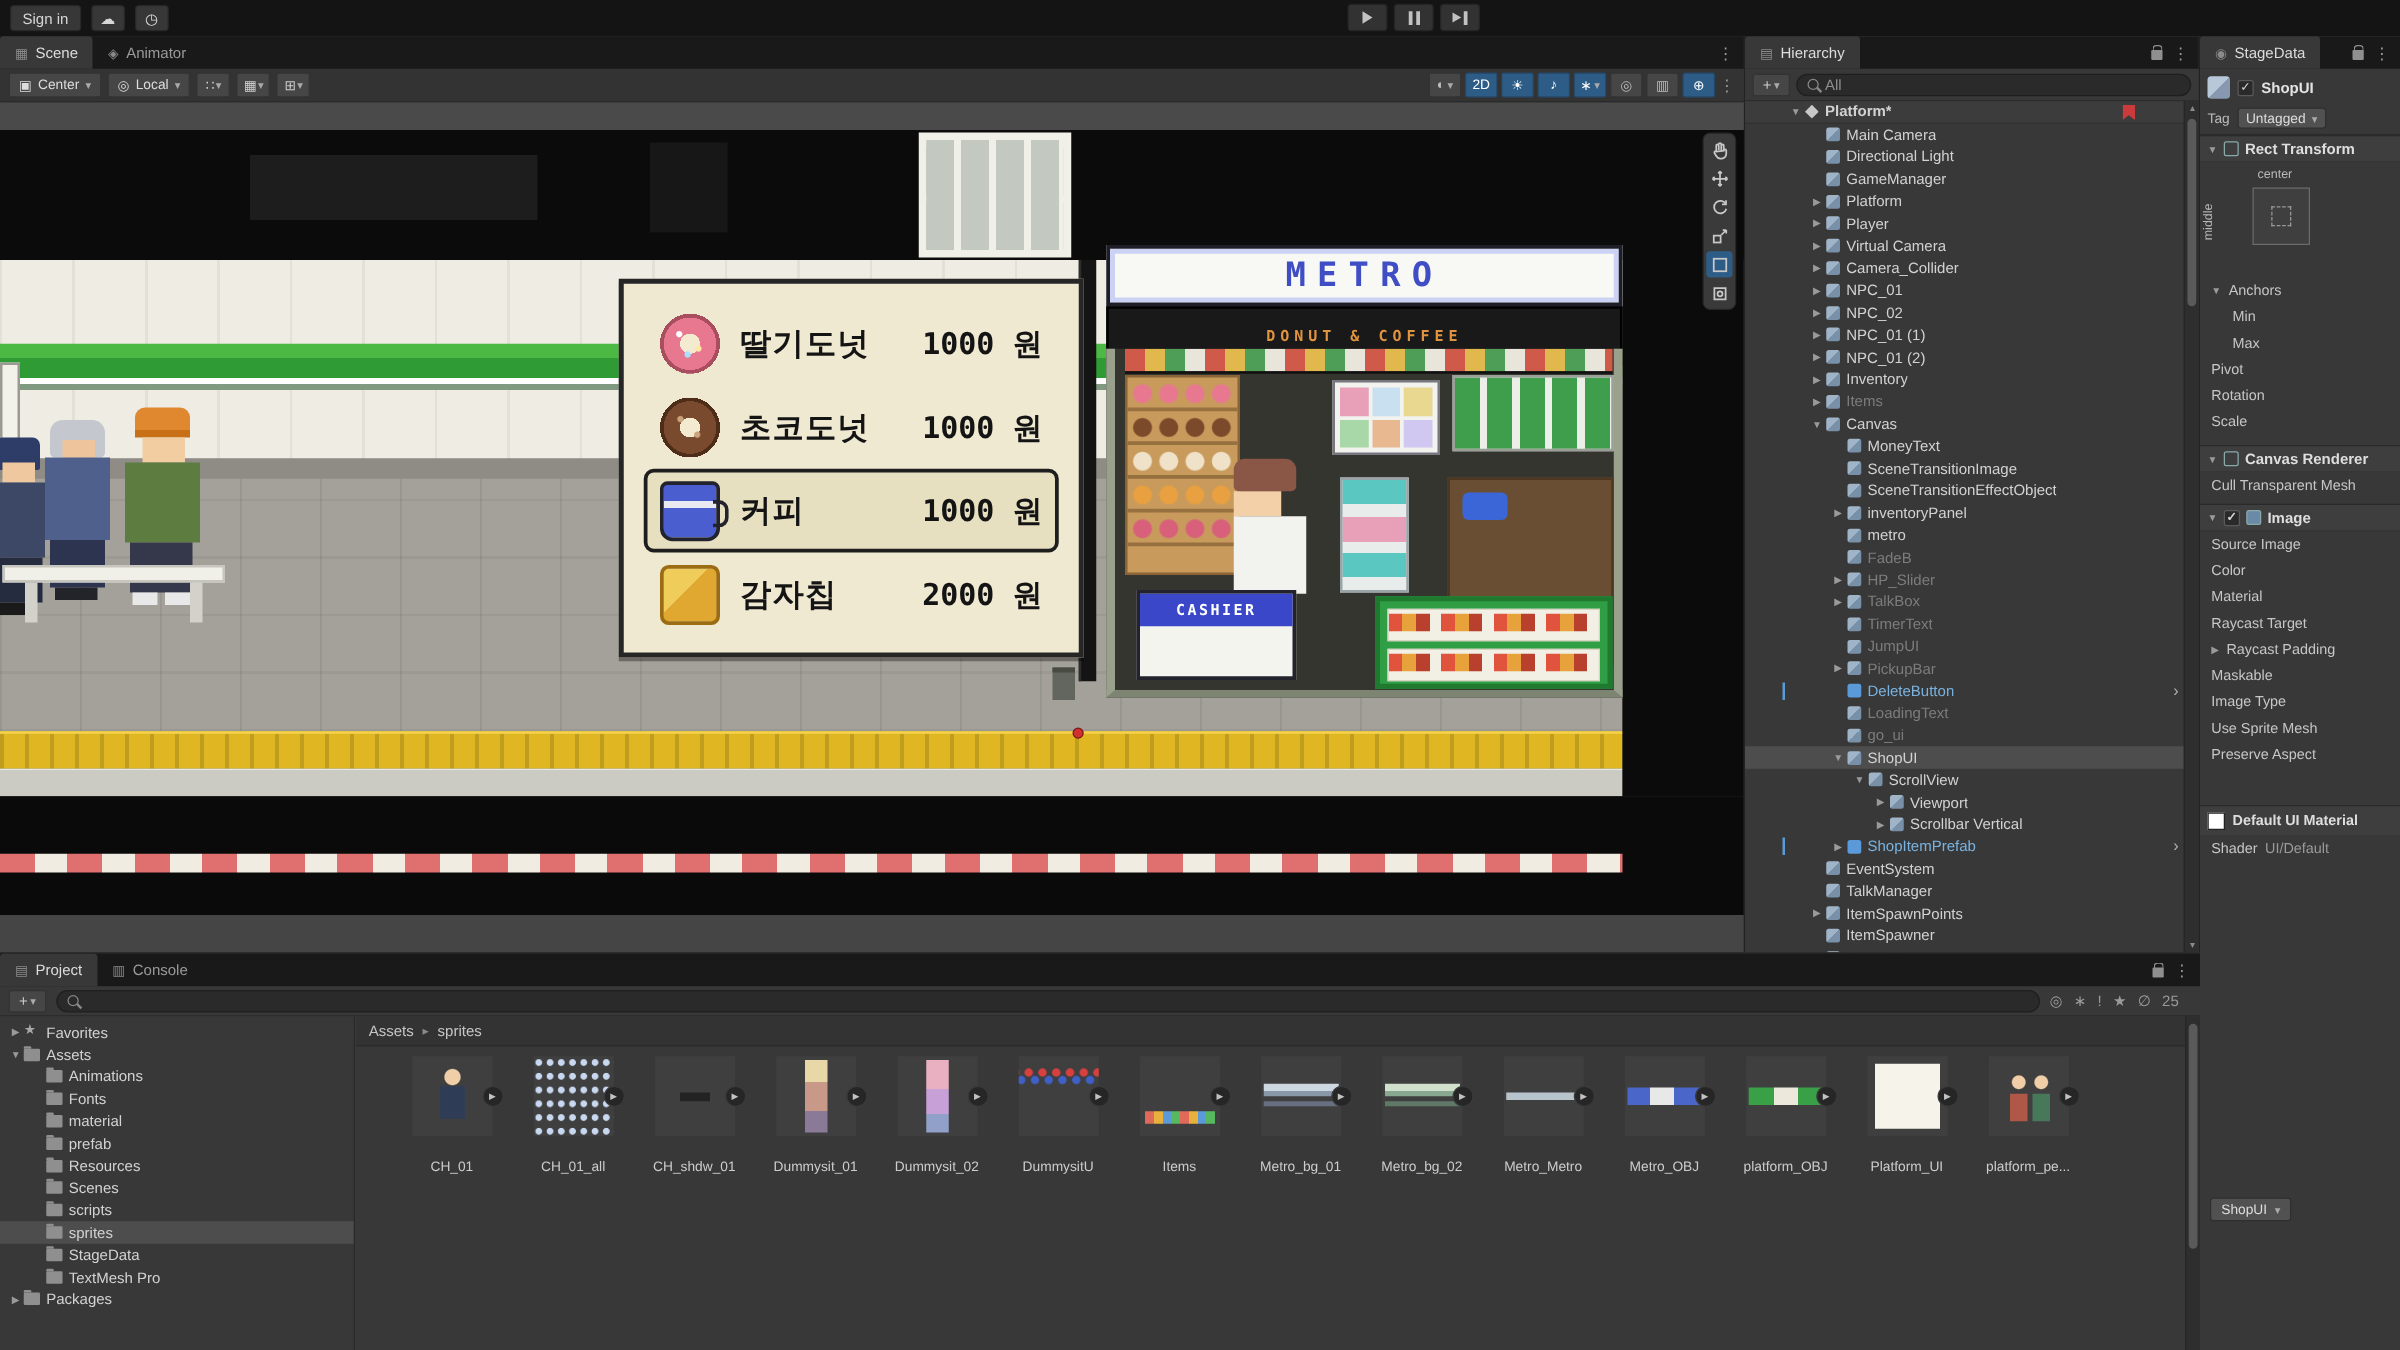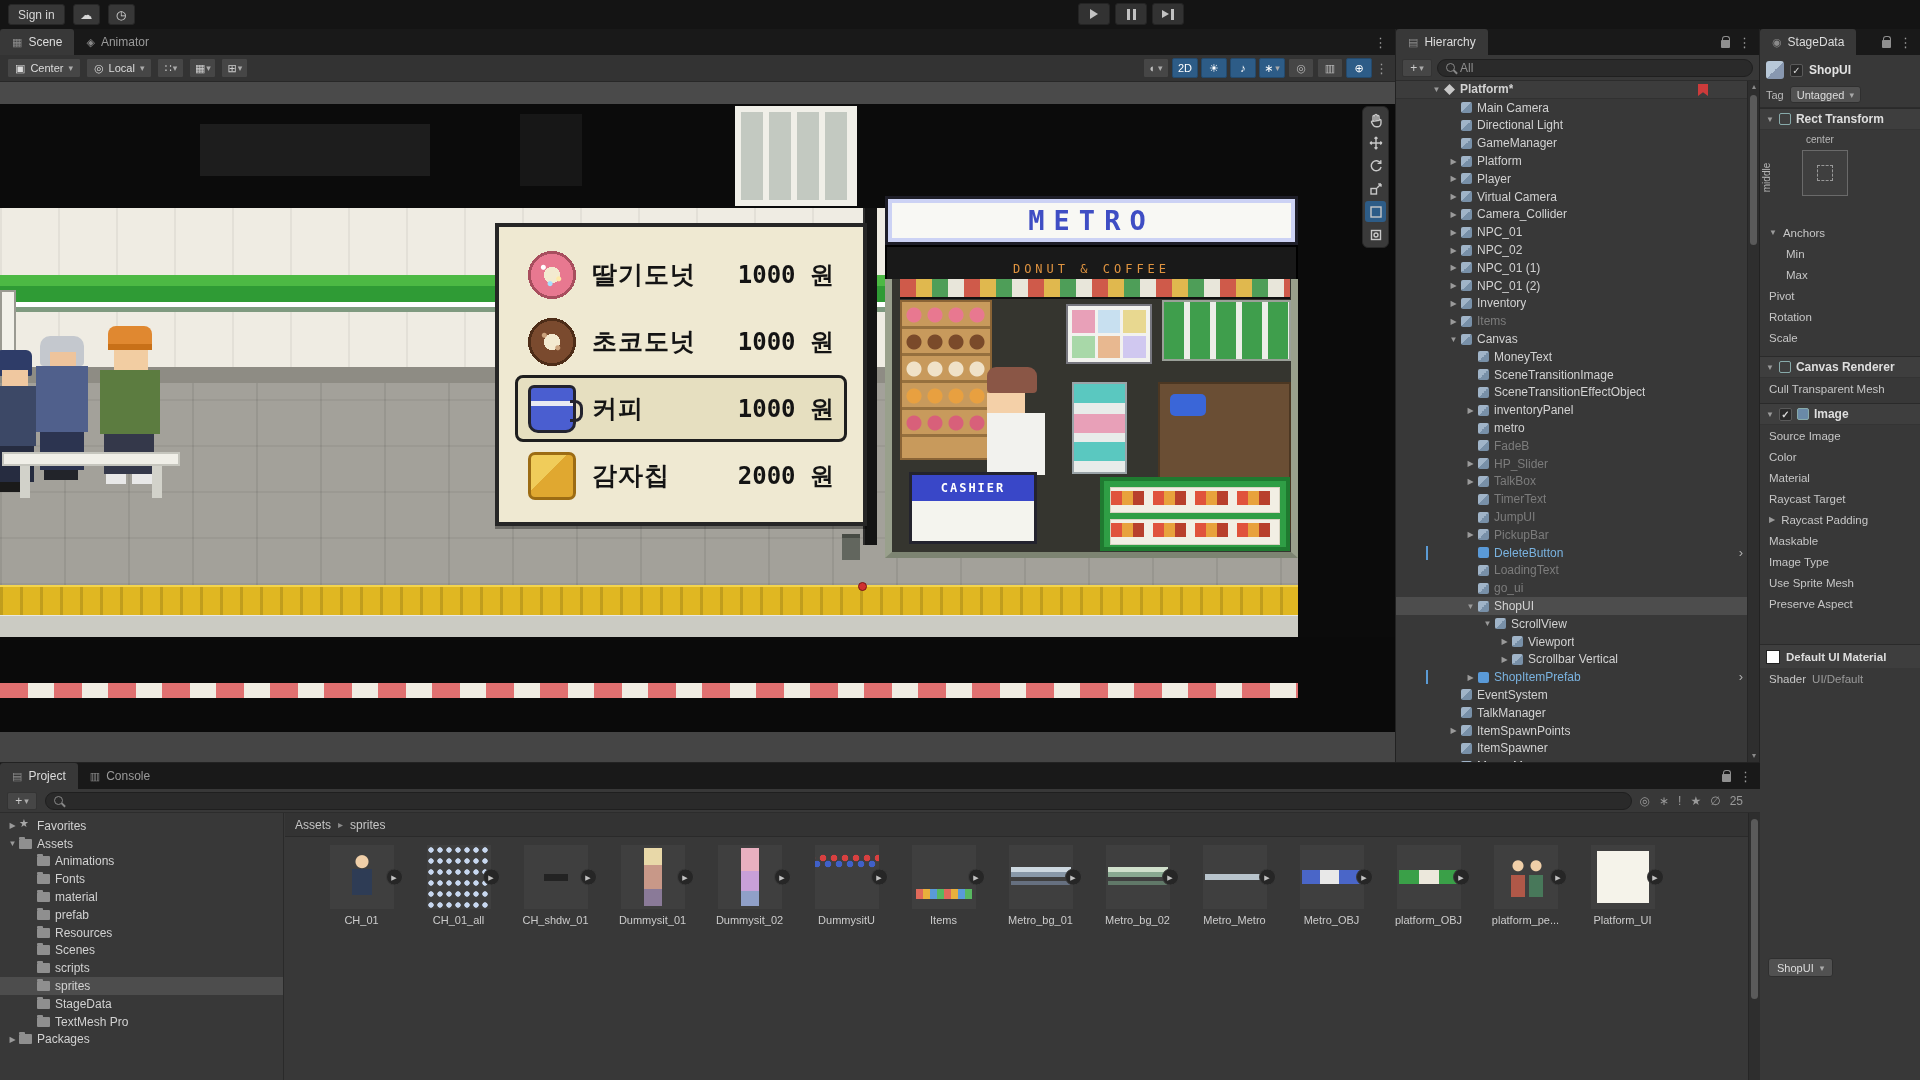--- a/index.html
+++ b/index.html
@@ -91,21 +91,21 @@
   .npc3 .shoe1{left:8px;top:148px;width:20px;height:10px;background:#e8e8e8}
   .npc3 .shoe2{left:34px;top:148px;width:20px;height:10px;background:#e8e8e8}
   .g-bench{left:2px;top:370px;width:178px;height:14px;background:#f0efe8;border:2px solid #c6c6be}
   .g-bleg{top:384px;width:10px;height:32px;background:#d2d2ca}
 
   
   .shop{left:885px;top:114px;width:413px;height:362px}
   .shop .sign{left:0;top:0;width:413px;height:49px;background:#f8f8f4;border:3px solid #1e1e28;box-shadow:inset 0 0 0 4px #ccd2f4;display:flex;align-items:center;justify-content:center;
     font-family:"DejaVu Sans Mono",monospace;font-weight:bold;font-size:27px;letter-spacing:9px;color:#3f4ec4}
   .shop .subsign{left:0;top:49px;width:413px;height:48px;background:#191919;border:2px solid #000;display:flex;align-items:center;justify-content:center;
-    font-family:"DejaVu Sans Mono",monospace;font-weight:normal;font-size:12px;letter-spacing:4px;color:#e09440}
+    font-family:"DejaVu Sans Mono",monospace;font-weight:bold;font-size:12px;letter-spacing:4px;color:#e09440}
   .shop .body{left:0;top:83px;width:413px;height:279px;background:#35352f;border-left:7px solid #99a08c;border-right:7px solid #99a08c;border-bottom:6px solid #7d8472;overflow:hidden}
   .topband{left:8px;top:0;width:390px;height:20px;border-bottom:2px solid #111;
     background:repeating-linear-gradient(90deg,#cf5a4a 0 16px,#e0b84e 16px 32px,#4e9e58 32px 48px,#e8e6da 48px 64px)}
   .shelf-left{left:8px;top:21px;width:92px;height:160px;background:#c89a5c;border:2px solid #8a6436}
   .drow{height:27px;border-bottom:3px solid #96703e;background-repeat:repeat-x;background-size:21px 22px;background-position:3px 4px}
   .drow.pink{background-image:radial-gradient(circle at 9px 9px,#e87890 7px,transparent 8px)}
   .drow.choco{background-image:radial-gradient(circle at 9px 9px,#7a4a2a 7px,transparent 8px)}
   .drow.cream{background-image:radial-gradient(circle at 9px 9px,#f0e2c8 7px,transparent 8px)}
   .drow.honey{background-image:radial-gradient(circle at 9px 9px,#e8a040 7px,transparent 8px)}
   .drow.berry{background-image:radial-gradient(circle at 9px 9px,#d8607a 7px,transparent 8px)}
@@ -223,21 +223,21 @@
   .ticon.folder::before{content:'';position:absolute;top:-2px;left:0;width:6px;height:2px;background:#8f8f8f;border-radius:1px 1px 0 0}
   .ticon.star{background:none}
   .ticon.star::after{content:'★';position:absolute;left:0;top:-4px;color:#a8a8a8;font-size:11px}
   .pj-crumb{position:absolute;top:50px;left:285px;right:12px;height:24px;background:#333;border-bottom:1px solid #2a2a2a;display:flex;align-items:center;gap:7px;padding:0 10px;font-size:12px;color:#c6c6c6}
   .crumb-sep{color:#8a8a8a;font-size:10px}
   .pj-grid{position:absolute;top:74px;left:285px;right:12px;bottom:0;overflow:hidden;display:flex;flex-wrap:wrap;align-content:flex-start;padding:6px 0 0 28px}
   .aitem{width:97px;height:108px;display:flex;flex-direction:column;align-items:center}
   .thumbwrap{position:relative;width:64px;height:64px;margin-top:2px}
   .thumb{width:64px;height:64px;background-color:#3f3f3f;background-repeat:no-repeat}
   .subexp{position:absolute;right:-9px;top:50%;transform:translateY(-50%);width:17px;height:17px;border-radius:50%;background:#262626;border:1px solid #3a3a3a;color:#c2c2c2;font-size:7px;display:flex;align-items:center;justify-content:center}
-  .aname{margin-top:5px;font-size:11px;color:#cccccc;max-width:95px;overflow:hidden;white-space:nowrap}
+  .aname{margin-top:19px;font-size:11px;color:#cccccc;max-width:95px;overflow:hidden;white-space:nowrap}
   .pj-scroll{position:absolute;top:50px;right:0;width:12px;bottom:0;background:#2e2e2e;border-left:1px solid #262626}
   .pj-scroll .vthumb{top:6px;height:180px}
 
   
   .t-ch01{background-image:radial-gradient(circle at 50% 26%,#f0cfa8 0 6px,transparent 7px),linear-gradient(#2e3c55,#2e3c55);background-size:auto,20px 26px;background-position:center,center 62%}
   .t-sheet{background-image:radial-gradient(circle at 4px 5px,#c8d8f0 2.4px,transparent 3px);background-size:9px 11px;background-repeat:repeat}
   .t-shadow{background-image:linear-gradient(#232323,#232323);background-size:24px 7px;background-position:center}
   .t-sheetp{background-image:repeating-linear-gradient(0deg,rgba(255,255,255,.22) 0 1px,transparent 1px 9px),repeating-linear-gradient(90deg,#e8b0c0 0 6px,#b0d0e8 6px 12px,#e8e0a8 12px 18px);background-size:52px 58px,52px 58px;background-position:center,center}
   .t-strip{background-image:linear-gradient(#e8d8a8 0 30%,#c89888 30% 70%,#8a7a98 70%);background-size:18px 58px;background-position:center}
   .t-strip2{background-image:linear-gradient(#e8b0c0 0 40%,#c8a0d8 40% 75%,#90a0c8 75%);background-size:18px 58px;background-position:center}
@@ -1131,32 +1131,32 @@
         <div class="aitem">
           <div class="thumbwrap">
             <div class="thumb t-widegreen"></div>
             <span class="subexp">▶</span>
           </div>
           <div class="aname">platform_OBJ</div>
         </div>
 
         <div class="aitem">
           <div class="thumbwrap">
+            <div class="thumb t-ui"></div>
+            <span class="subexp">▶</span>
+          </div>
+          <div class="aname">Platform_UI</div>
+        </div>
+
+        <div class="aitem">
+          <div class="thumbwrap">
             <div class="thumb t-duo"></div>
             <span class="subexp">▶</span>
           </div>
           <div class="aname">platform_pe...</div>
-        </div>
-
-        <div class="aitem">
-          <div class="thumbwrap">
-            <div class="thumb t-ui"></div>
-            <span class="subexp">▶</span>
-          </div>
-          <div class="aname">Platform_UI</div>
         </div>
 
       </div>
     <div class="pj-scroll">
         <div class="vthumb"></div>
       </div>
   </div>
 
 </div>
 

